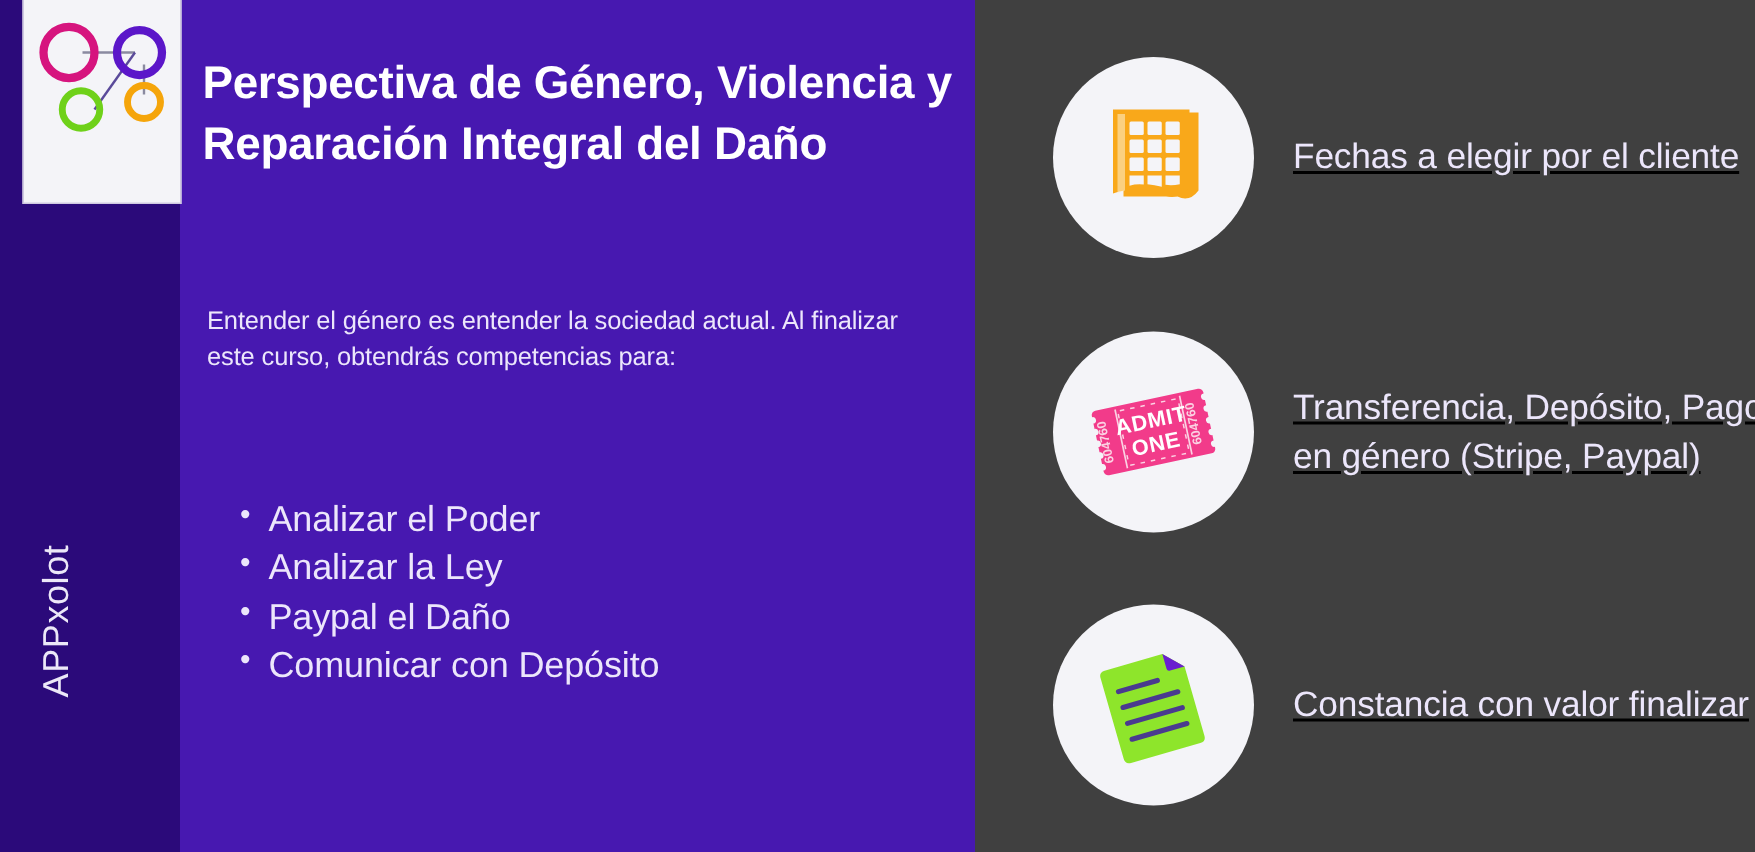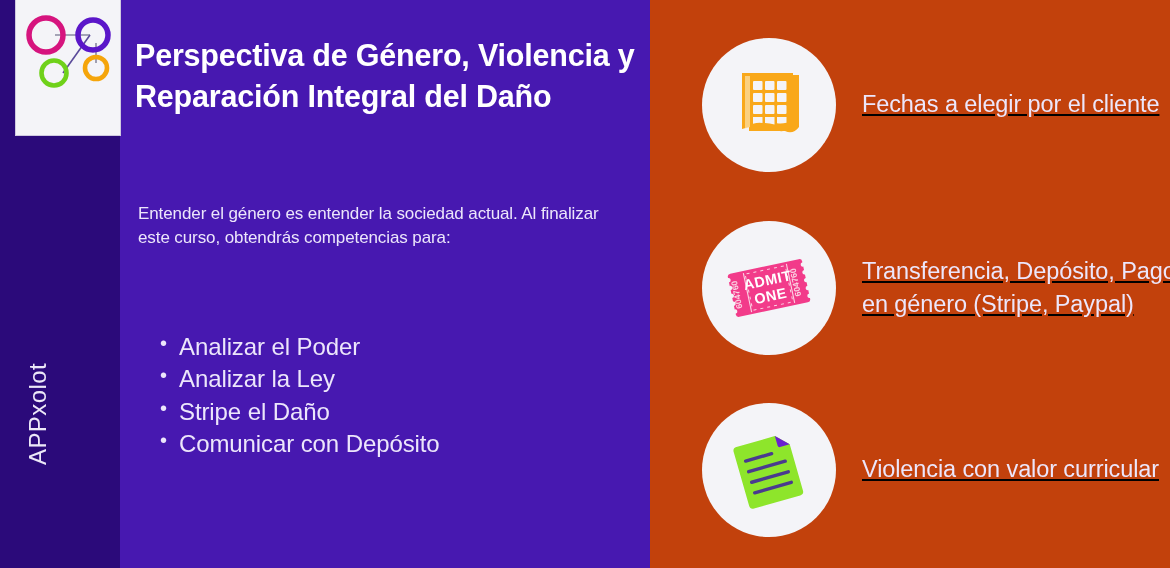--- a/index.html
+++ b/index.html
@@ -5,21 +5,21 @@
 <style>
   * { box-sizing: border-box; margin: 0; padding: 0; }
   html, body {
     width: 1170px; height: 568px;
     overflow: hidden;
     font-family: "Liberation Sans", sans-serif;
   }
   #slide {
     position: relative;
     width: 1170px; height: 568px;
-    background: #c2410c;
+    background: #404040;
     overflow: hidden;
   }
 
   
   #left-strip {
     position: absolute; left: 0; top: 0;
     width: 120px; height: 568px;
     background: #2b0a7a;
     z-index: 3;
   }
@@ -141,21 +141,21 @@
     <p id="body-text">Entender el género es entender la sociedad actual. Al finalizar este curso, obtendrás competencias para:</p>
 
     <ul id="bullet-list">
       <li>
         <span>Analizar el Poder</span>
       </li>
       <li>
         <span>Analizar la Ley</span>
       </li>
       <li>
-        <span>Stripe el Daño</span>
+        <span>Paypal el Daño</span>
       </li>
       <li>
         <span>Comunicar con Depósito</span>
       </li>
     </ul>
   </div>
 
   <div id="left-strip"></div>
 
   <div id="logo-card">
@@ -247,17 +247,17 @@
             <path d="M58 12 L70 24 H60 Q58 24 58 22 Z" fill="#6a1fd0"></path>
             <g stroke="#4a3a8f" stroke-width="3.4" stroke-linecap="round">
               <line x1="23" y1="28" x2="50" y2="28"></line>
               <line x1="23" y1="39" x2="61" y2="39"></line>
               <line x1="23" y1="50" x2="61" y2="50"></line>
               <line x1="23" y1="61" x2="61" y2="61"></line>
             </g>
           </g>
         </svg>
       </div>
-      <div class="feature-text">Violencia con valor curricular</div>
+      <div class="feature-text">Constancia con valor finalizar</div>
     </div>
 
   </div>
 </div>
 
 </body></html>

